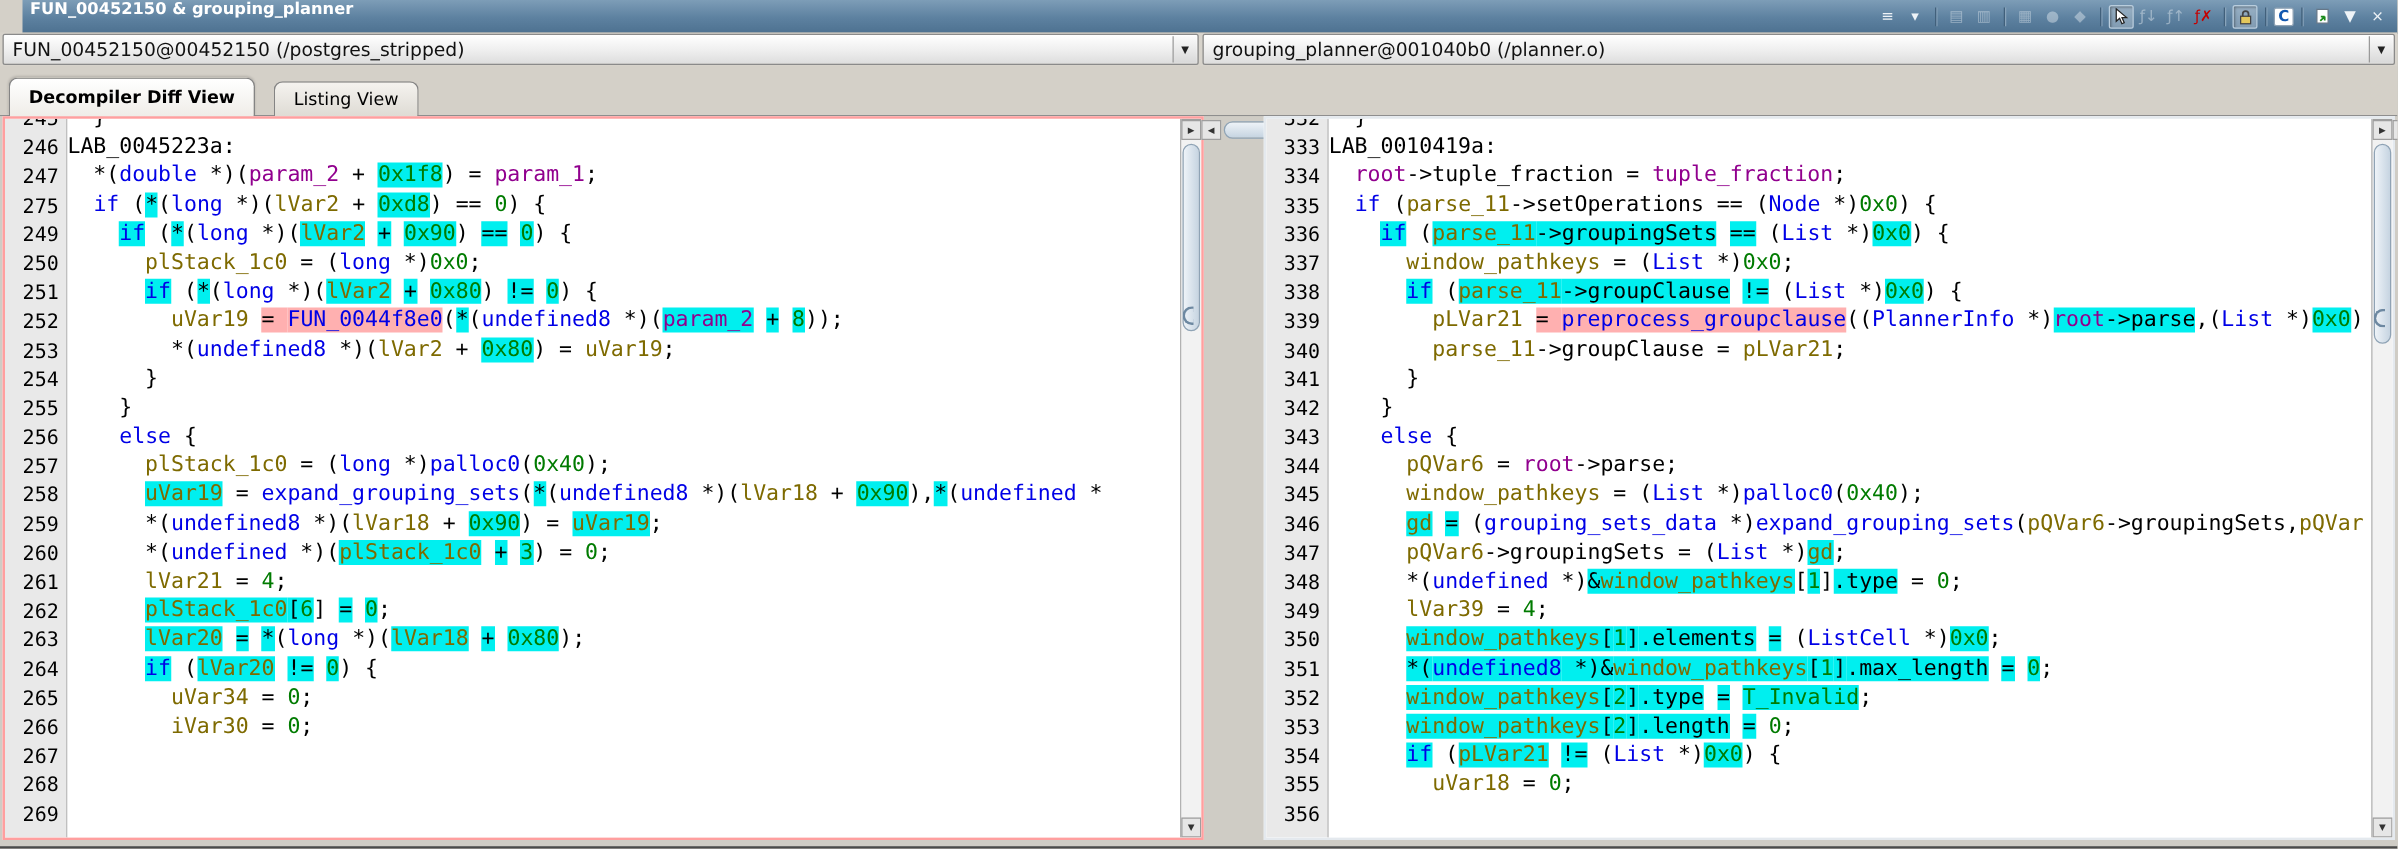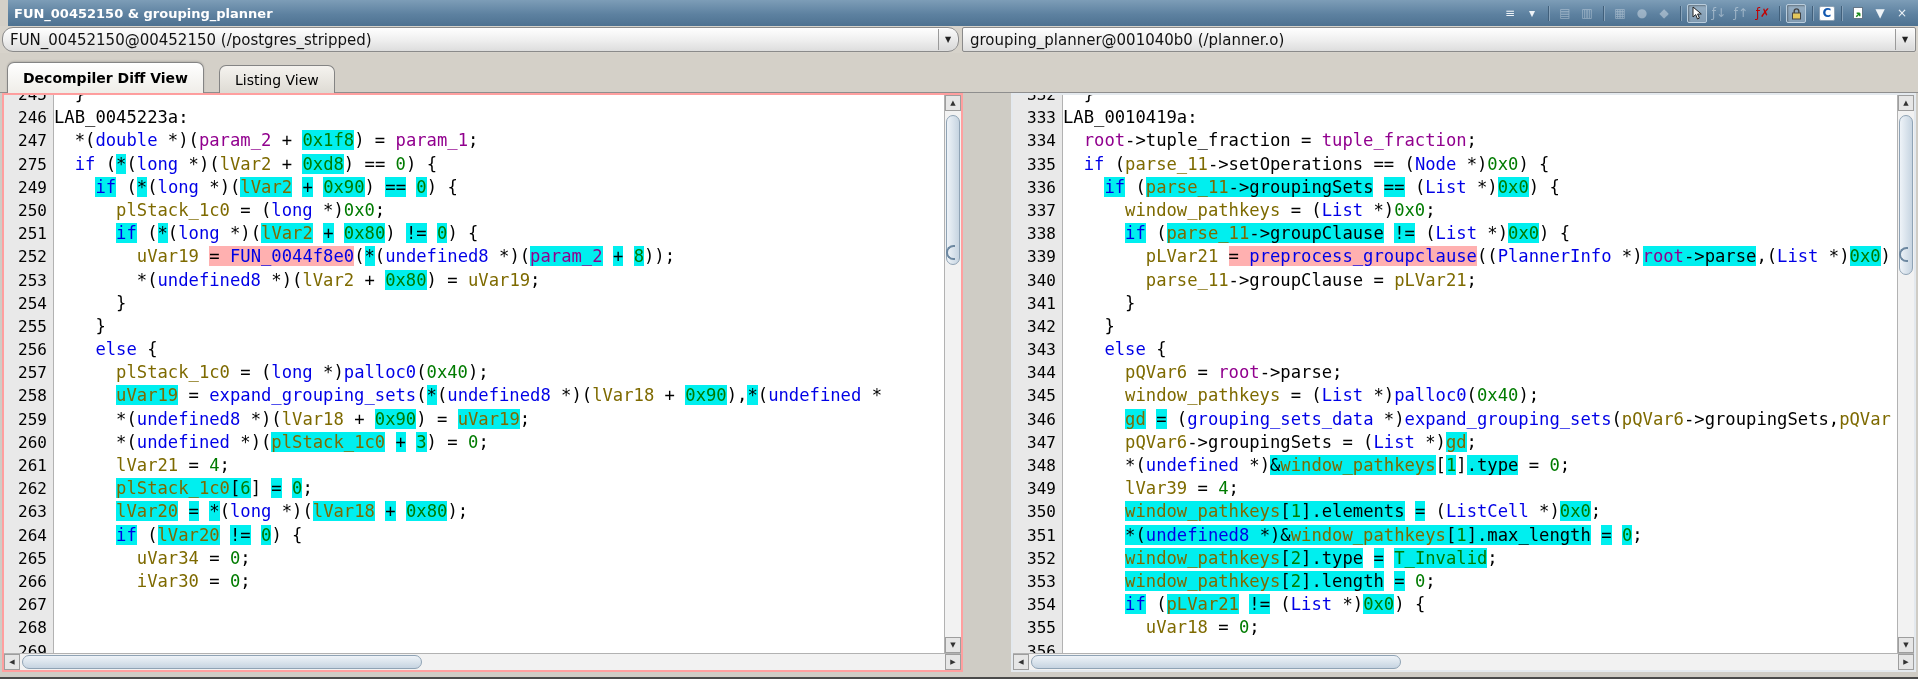--- a/index.html
+++ b/index.html
@@ -2,24 +2,24 @@
 <html><head>
 <meta charset="utf-8">
 <style>
   html,body{margin:0;padding:0;}
   body{
     width:1918px;height:679px;position:relative;overflow:hidden;
     background:#d4d0c8;font-family:"DejaVu Sans","Liberation Sans",sans-serif;
   }
   
   .titlebar{
-    position:absolute;top:0;left:8px;right:0;height:26px;
+    position:absolute;top:0;left:18px;right:0;height:26px;
     background:linear-gradient(180deg,#7d9db7 0%,#5d81a0 55%,#4e7291 100%);
     border-bottom:1px solid #3c586f;
-    display:flex;align-items:center;color:#fff;
+    display:flex;align-items:flex-start;color:#fff;
   }
   .title-text{font-weight:bold;font-size:13px;padding-left:6px;white-space:nowrap;}
   .tb{margin-left:auto;display:flex;align-items:center;height:100%;padding-right:6px;gap:2px;}
   .tbtn{
     min-width:20px;height:19px;display:flex;align-items:center;justify-content:center;
     font-size:12px;color:#eef3f7;border-radius:2px;padding:0 1px;box-sizing:border-box;
   }
   .tbtn.disabled{opacity:.42;}
   .tbtn.pressed{background:rgba(255,255,255,.28);border:1px solid #b9cddd;box-shadow:inset 1px 1px 2px rgba(0,0,0,.35);}
   .tsep{width:1px;height:15px;background:#41607b;box-shadow:1px 0 0 #88a3ba;margin:0 4px;}
@@ -27,21 +27,21 @@
   
   .selector-row{
     position:absolute;top:26px;left:0;right:0;height:27px;background:#d7d3cb;
     display:flex;gap:3px;padding:1px 2px;box-sizing:border-box;
   }
   .combo{
     position:relative;background:linear-gradient(180deg,#ffffff 0%,#eeeeee 55%,#dddddd 100%);
     border:1px solid #8a8a8a;border-radius:2px;display:flex;align-items:center;
     font-size:15px;color:#111;padding-left:7px;box-sizing:border-box;overflow:hidden;
   }
-  .combo-left{width:957px;border-radius:11px;}
+  .combo-left{width:957px;}
   .combo-right{flex:1;}
   .combo-text{white-space:nowrap;}
   .combo-btn{
     position:absolute;right:1px;top:1px;bottom:1px;width:18px;
     background:linear-gradient(#fafafa,#d9d9d9);border-left:1px solid #9a9a9a;
     display:flex;align-items:center;justify-content:center;font-size:8px;color:#222;
   }
   
   .tabstrip{
     position:absolute;top:53px;left:0;right:0;height:40px;background:#d4d0c8;
@@ -51,21 +51,21 @@
     height:27px;border:1px solid #848484;border-bottom:none;border-radius:7px 7px 0 0;
     display:flex;align-items:center;padding:0 15px;font-size:14px;color:#000;
     background:linear-gradient(#f5f3ef,#dedbd4);margin-bottom:-1px;white-space:nowrap;
   }
   .tab.active{
     background:linear-gradient(#ffffff,#efede8);font-weight:bold;height:30px;z-index:2;
     box-shadow:0 -1px 2px rgba(0,0,0,.15);
   }
   
   .main{position:absolute;top:93px;left:0;right:0;bottom:0;background:#cfccc5;border-bottom:2px solid #4a4a4a;box-sizing:border-box;}
-  .panel{position:absolute;top:0;height:579px;background:#ffffff;box-sizing:border-box;display:flex;flex-direction:column;}
+  .panel{position:absolute;top:0;height:579px;background:#ffffff;box-sizing:border-box;display:flex;}
   .panel.left{left:2px;width:961px;border:2px solid #ff9f9f;}
   .panel.right{left:1011px;width:905px;border:2px solid #e4e9ee;}
   .panel-body{flex:1;display:flex;overflow:hidden;}
   .gutter{width:50px;background:#e9e9e9;border-right:1px solid #b2b2b2;overflow:hidden;box-sizing:border-box;flex:none;}
   .g-inner{margin-top:-12px;}
   .lnum{
     height:23.2px;line-height:23.2px;text-align:right;padding-right:6px;
     font-family:"DejaVu Sans Mono","Liberation Mono",monospace;font-size:16px;color:#000;
   }
   .code{flex:1;overflow:hidden;background:#fff;}

